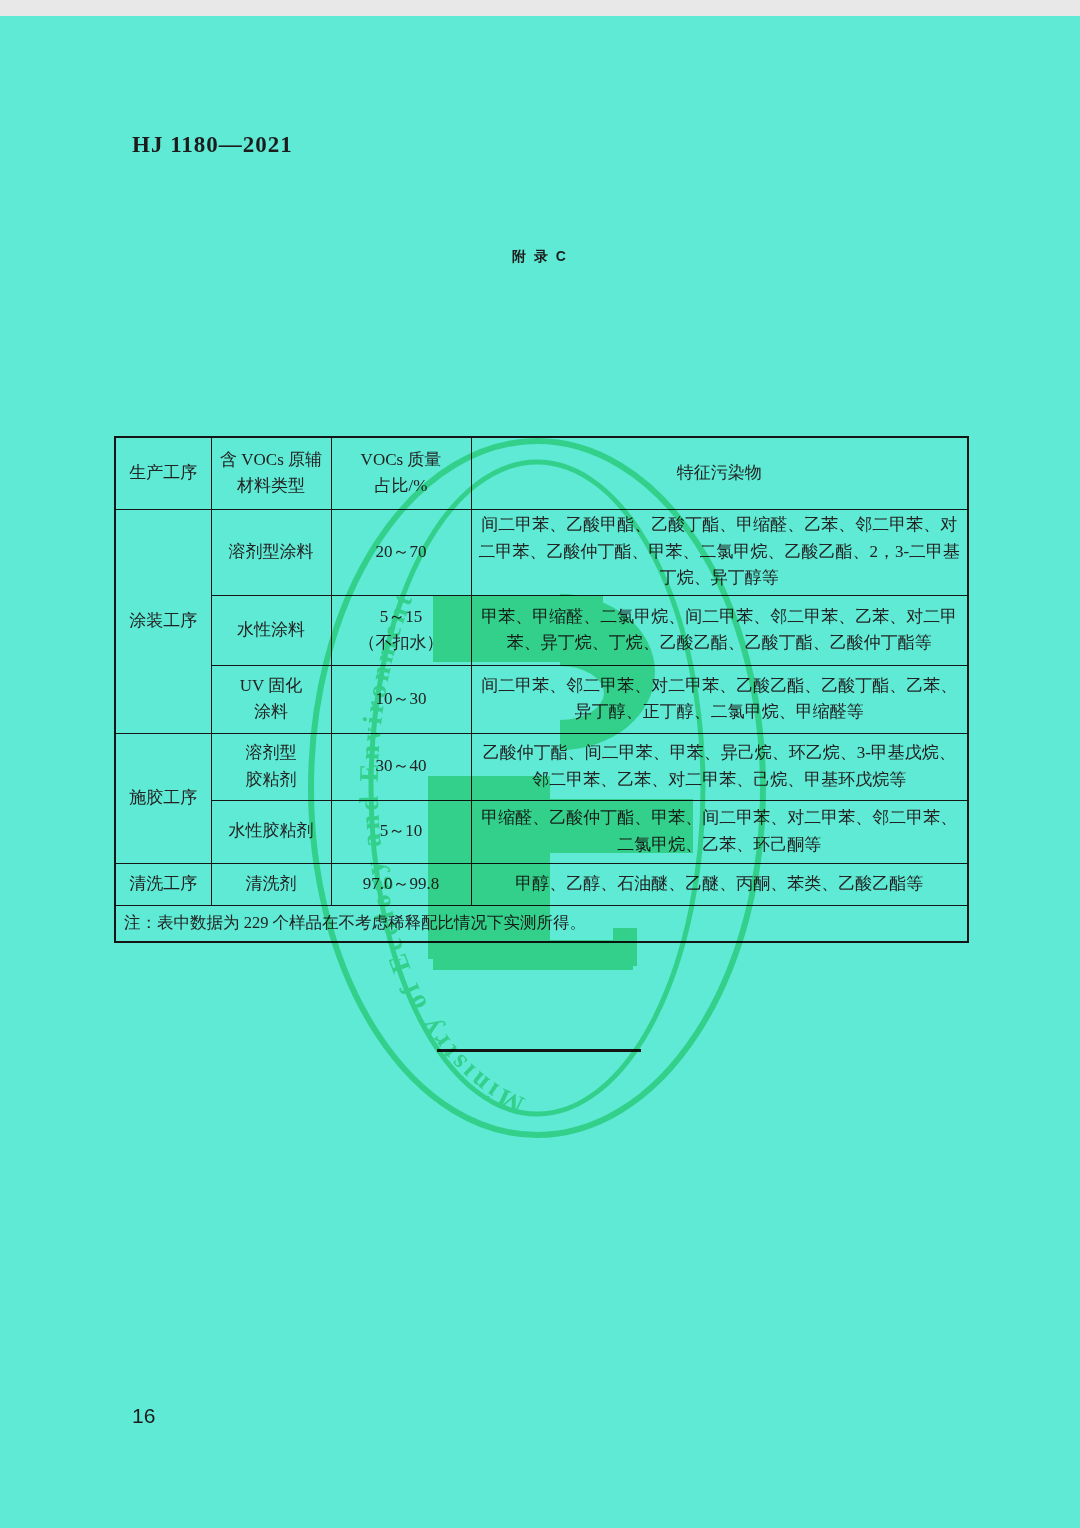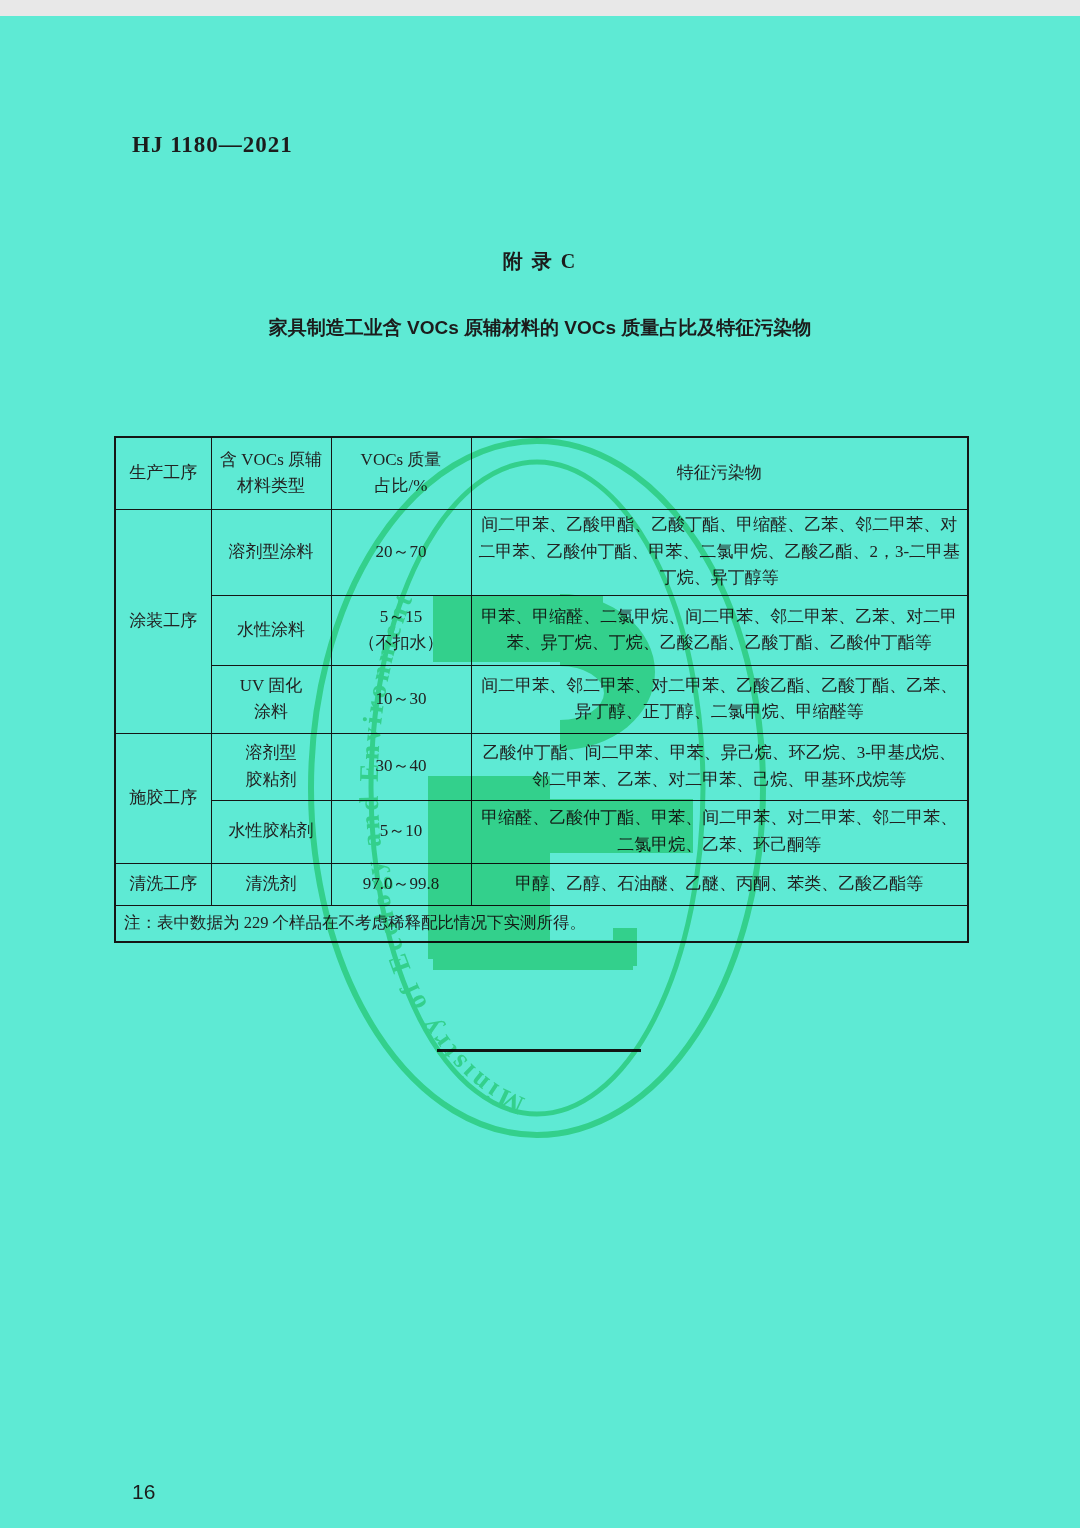--- a/index.html
+++ b/index.html
@@ -7,21 +7,21 @@
     position:relative; width:1080px; height:1528px; margin:16px auto;
     background:#5eead4; overflow:hidden;
     font-family:"Liberation Serif","DejaVu Serif",serif; color:#1c1c1c;
   }
   .doc-code {
     position:absolute; left:132px; top:116px;
     font-size:23px; font-weight:bold; letter-spacing:1px;
     font-family:"Liberation Serif","DejaVu Serif",serif;
   }
   .centered { position:absolute; left:0; width:100%; text-align:center; }
-  .appendix-title   { top:232px; font-size:20px; font-weight:bold; font-family:Liberation Serif, serif; letter-spacing:2px;}
+  .appendix-title   { top:232px; font-size:14px; font-weight:bold; font-family:Liberation Sans, sans-serif; letter-spacing:2px;}
   .appendix-subtitle{ top:266px; font-size:19px; font-weight:bold; font-family:"Liberation Sans","DejaVu Sans",sans-serif;}
   .appendix-heading { top:299px; font-size:19px; font-weight:bold; font-family:"Liberation Sans","DejaVu Sans",sans-serif;}
   .table-caption    { top:390px; font-size:18px; font-weight:bold; font-family:"Liberation Sans","DejaVu Sans",sans-serif;}
 
   table.main {
     position:absolute; left:114px; top:420px; width:853px;
     border-collapse:collapse; table-layout:fixed;
     font-size:17px; color:#222;
   }
   table.main col.c1{width:96px;} table.main col.c2{width:120px;}
@@ -37,41 +37,40 @@
   tr.r1 { height:86px; } tr.r2 { height:70px; } tr.r3 { height:68px; }
   tr.r4 { height:67px; } tr.r5 { height:63px; } tr.r6 { height:42px; }
   tr.note-row { height:37px; }
   tr.note-row td { text-align:left; padding-left:8px; font-size:16.5px; }
 
   .hrule {
     position:absolute; left:437px; top:1033px; width:204px; height:3px;
     background:#141414;
   }
   .page-number {
-    position:absolute; left:132px; top:1464px; font-size:21px;
+    position:absolute; left:132px; top:1388px; font-size:21px;
     font-family:"Liberation Sans","DejaVu Sans",sans-serif;
   }
   svg.stamp {
     position:absolute; left:0; top:0;
     mix-blend-mode:multiply; opacity:0.82; pointer-events:none;
   }
   .wm-stroke { stroke:var(--wm-color,#6fdd95); fill:none; }
   .wm-fill   { fill:var(--wm-color,#6fdd95); }
   .wm-text   { fill:var(--wm-color,#6fdd95); font-family:"Liberation Serif","DejaVu Serif",serif;
                font-weight:bold; font-size:27px; letter-spacing:3.5px; }
 </style>
 </head>
 <body>
 
 <div class="page">
 
   <div class="doc-code">HJ 1180—2021</div>
 
   <div class="centered appendix-title">附  录  C</div>
-  <div class="centered appendix-heading">家具制造工业含 VOCs 原辅材料的 VOCs 质量占比及特征污染物</div>
 
 
   <table class="main">
     <colgroup>
         <col class="c1">
         <col class="c2">
         <col class="c3">
         <col class="c4">
       </colgroup>
     <tbody>

